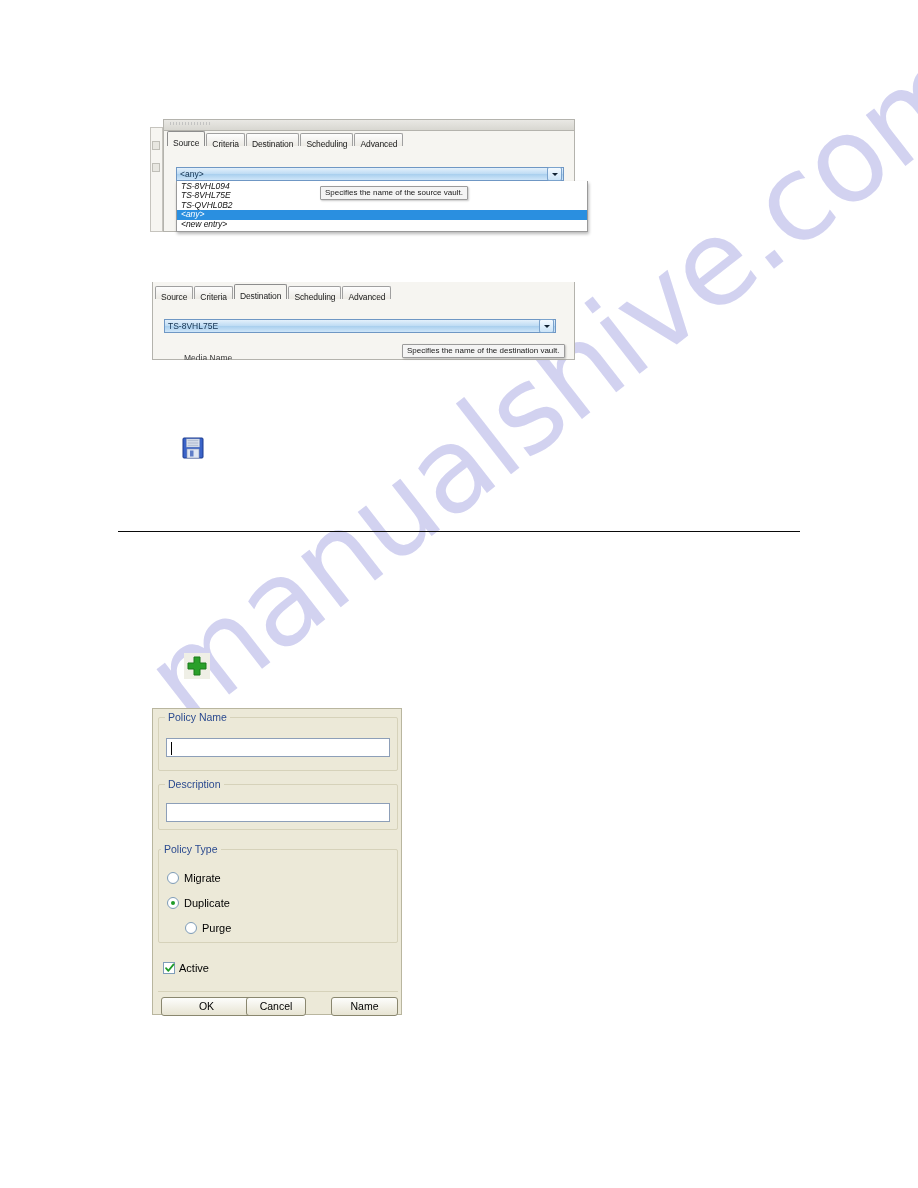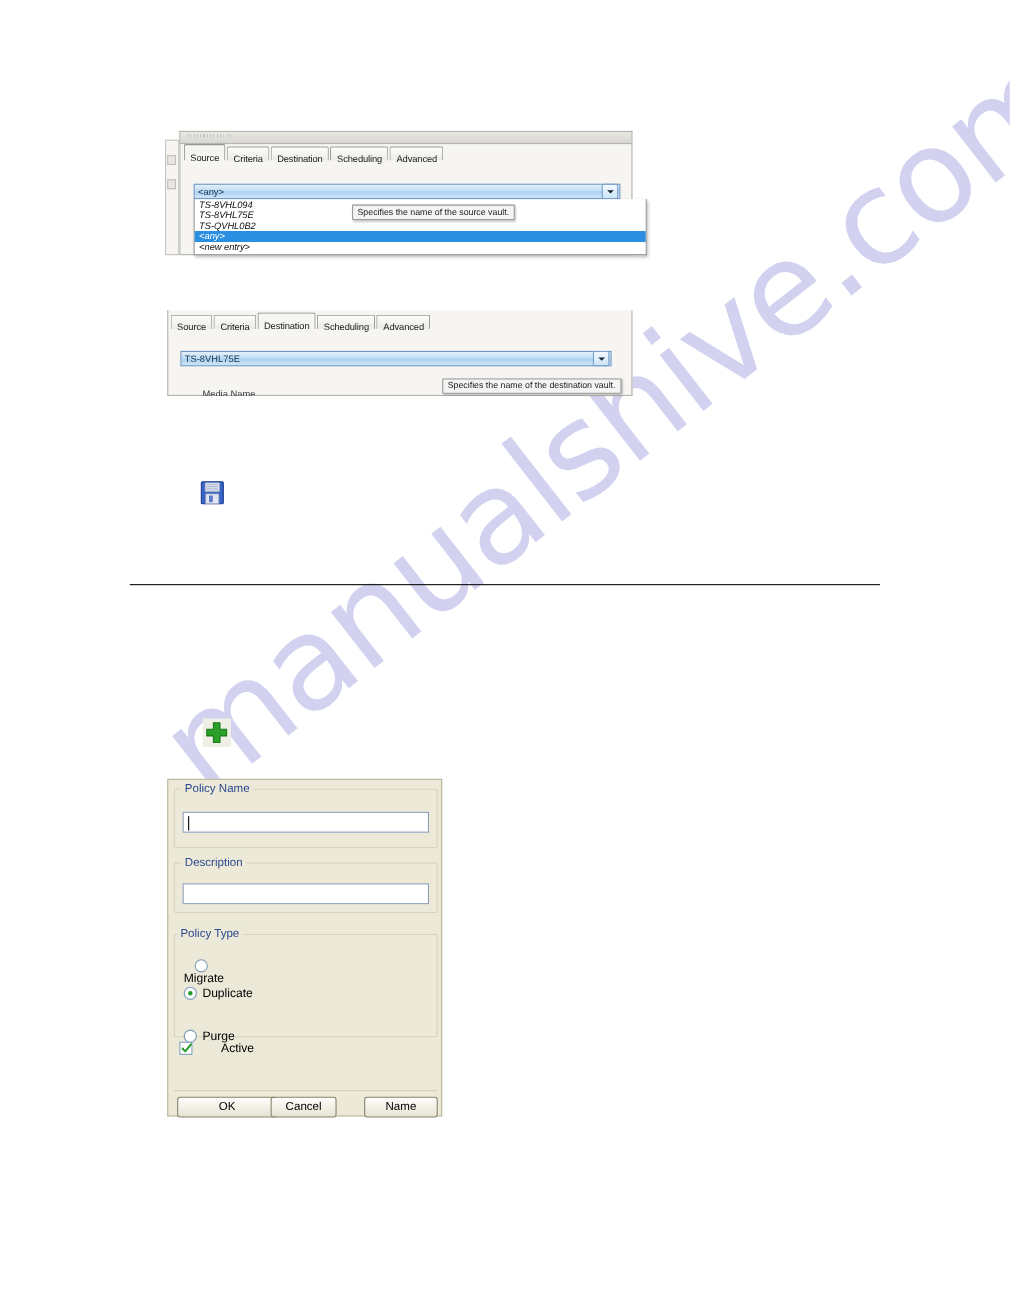--- a/index.html
+++ b/index.html
@@ -451,34 +451,34 @@
 
     <div class="pgroup" style="top:75px; height:46px;"></div>
     <div class="plabel" style="left:12px; top:69px;">Description</div>
     <div class="ptext" style="left:13px; top:94px; width:224px;">
       <span style="position:absolute;left:6px;top:3px;font-size:10px;color:#000;"></span>
     </div>
 
     <div class="pgroup" style="top:140px; height:94px;"></div>
     <div class="plabel" style="left:8px; top:134px;">Policy Type</div>
 
-    <div class="radio-row" style="top:163px;flex-direction:column;">
+    <div class="radio-row" style="top:163px;">
       <span class="radio"></span>
       <span>Migrate</span>
     </div>
     <div class="radio-row" style="top:188px;">
       <span class="radio on"></span>
       <span>Duplicate</span>
     </div>
-    <div class="radio-row" style="top:227px;">
+    <div class="radio-row" style="top:213px;margin-left:18px;">
       <span class="radio"></span>
       <span>Purge</span>
     </div>
 
-    <div class="check-row" style="top:238px;gap:22px;">
+    <div class="check-row" style="top:253px;">
       <span class="checkbox on">
         <svg width="12" height="12" viewBox="0 0 12 12">
           <path d="M2,6.2 L4.4,8.8 L9.6,2.4" fill="none" stroke="#1f9c28" stroke-width="1.8" stroke-linecap="round" stroke-linejoin="round"></path>
         </svg>
       </span>
       <span>Active</span>
     </div>
 
     <div class="divider-line" style="top:282px;"></div>
 

